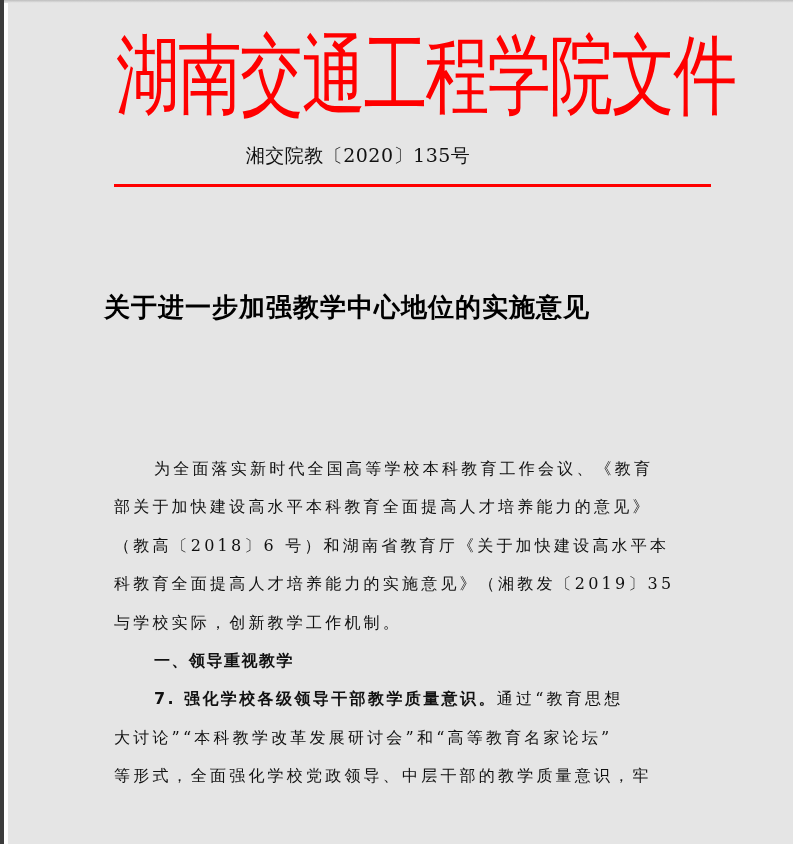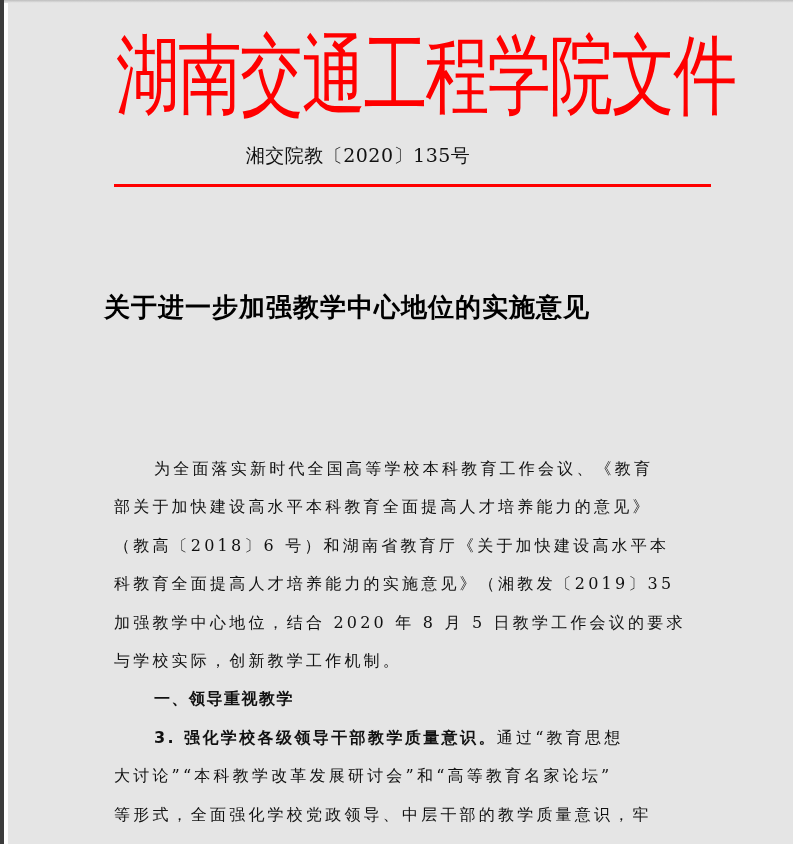--- a/index.html
+++ b/index.html
@@ -123,23 +123,22 @@
 
   <div class="red-rule"></div>
 
   <div class="doc-title">关于进一步加强教学中心地位的实施意见</div>
 
   <div class="body-text">
     <span class="line indent">为全面落实新时代全国高等学校本科教育工作会议、《教育</span>
     <span class="line">部关于加快建设高水平本科教育全面提高人才培养能力的意见》</span>
     <span class="line">（教高〔2018〕6 号）和湖南省教育厅《关于加快建设高水平本</span>
     <span class="line">科教育全面提高人才培养能力的实施意见》（湘教发〔2019〕35</span>
-    <span class="line">加强教学中心地位，结合 2020 年 8 月 5 日教学工作会议的要求</span>
     <span class="line">与学校实际，创新教学工作机制。</span>
 
     <span class="line section-heading">一、领导重视教学</span>
 
-    <span class="line indent"><span class="lead-bold">3. 强化学校各级领导干部教学质量意识。</span><span>通过“教育思想</span></span>
+    <span class="line indent"><span class="lead-bold">7. 强化学校各级领导干部教学质量意识。</span><span>通过“教育思想</span></span>
     <span class="line">大讨论”“本科教学改革发展研讨会”和“高等教育名家论坛”</span>
     <span class="line">等形式，全面强化学校党政领导、中层干部的教学质量意识，牢</span>
   </div>
 
 </div>
 
 </body></html>

